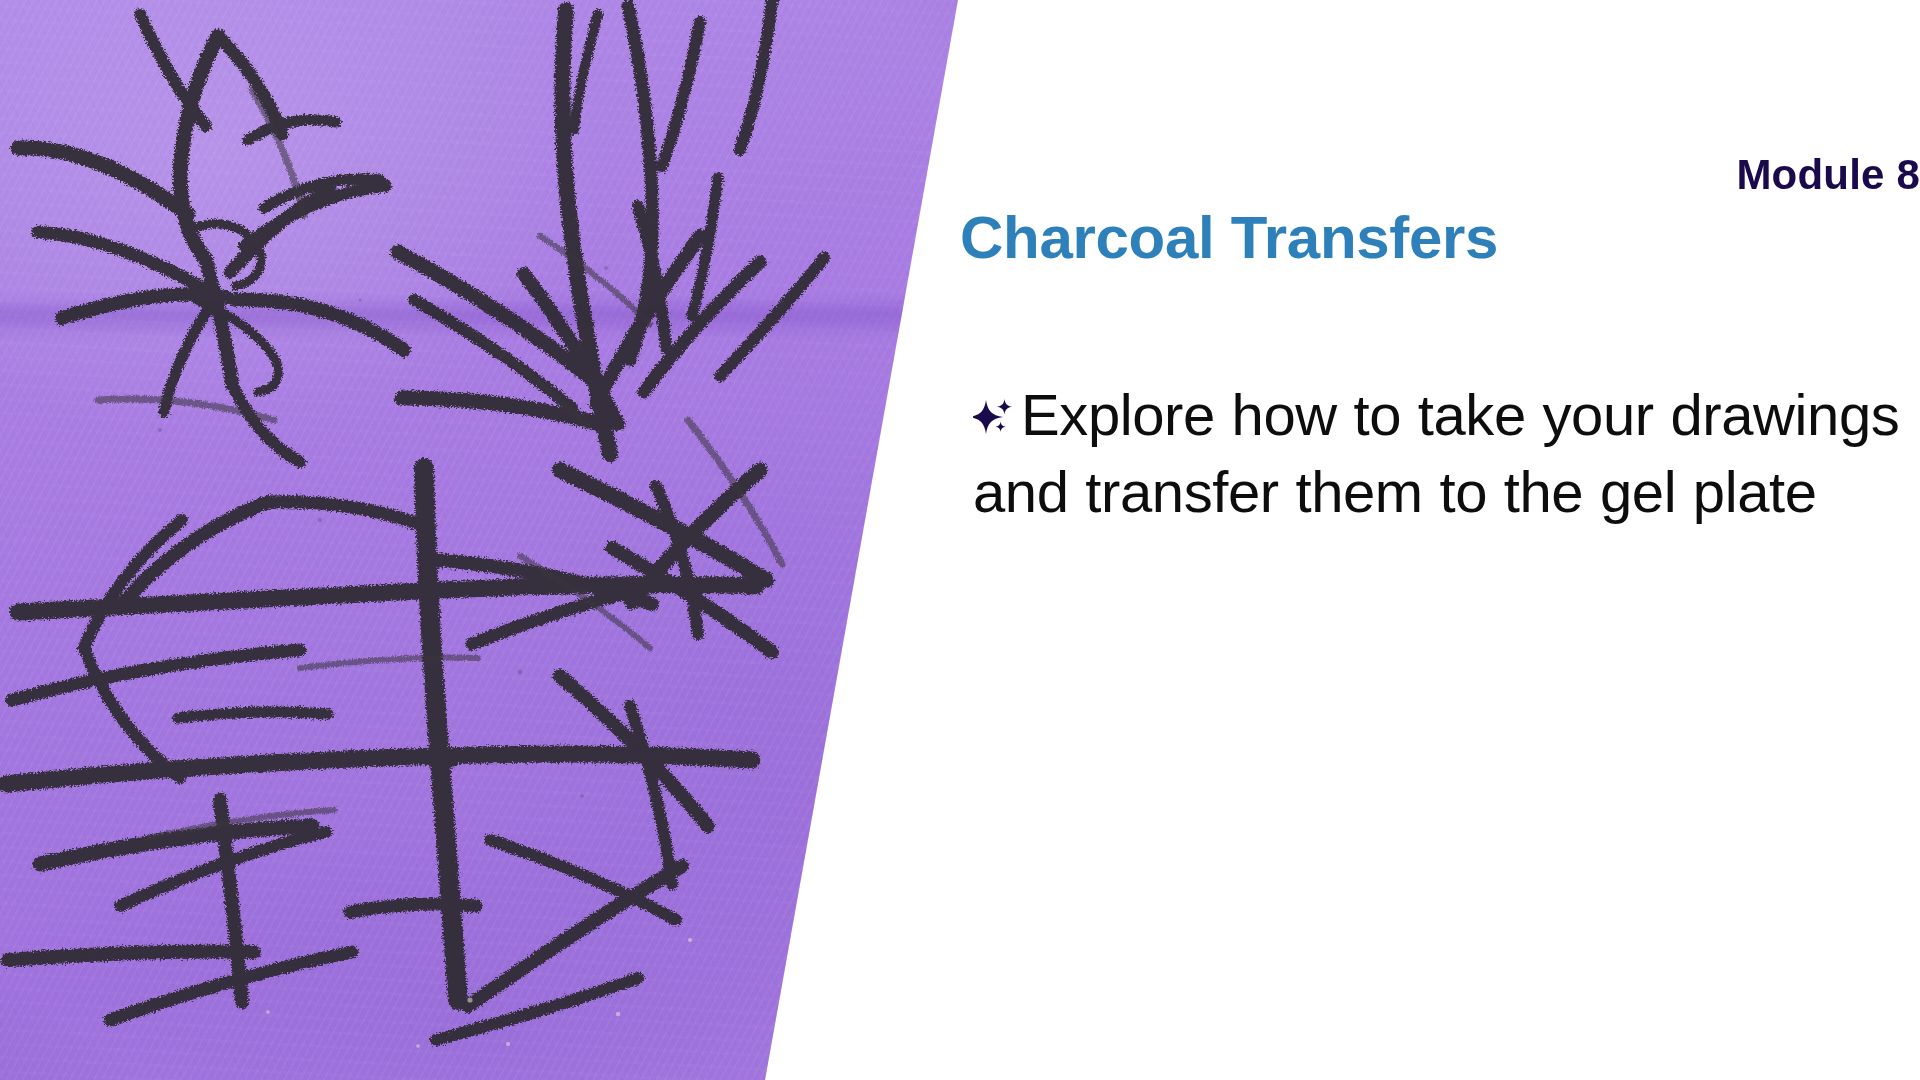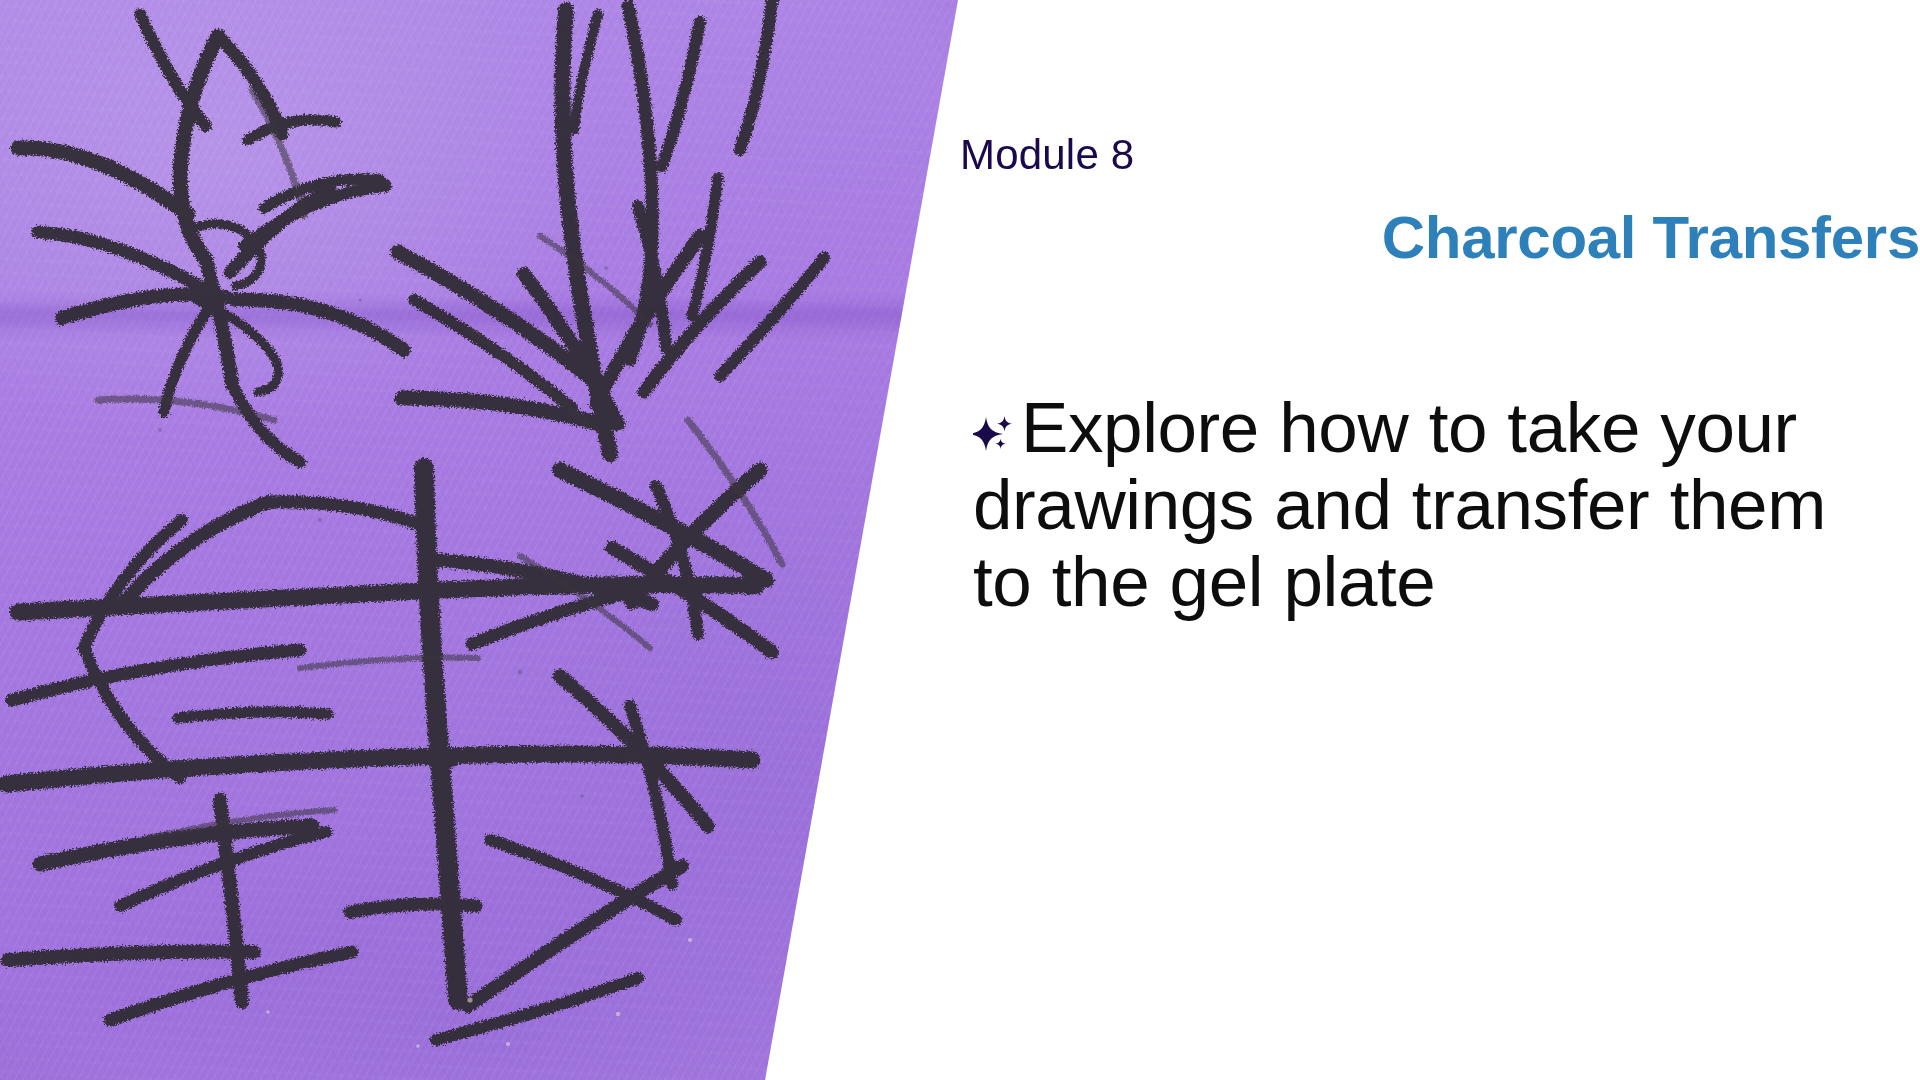--- a/index.html
+++ b/index.html
@@ -64,49 +64,49 @@
   #text-panel {
     position: absolute;
     left: 960px;
     top: 0;
     width: 960px;
     height: 1080px;
   }
   #eyebrow {
     position: absolute;
     left: 0; right: 0;
-    top: 132px;
-    text-align: left;
+    top: 152px;
+    text-align: right;
     font-size: 42px;
-    font-weight: 400;
+    font-weight: 700;
     letter-spacing: .2px;
     color: #1b0a4b;
     line-height: 1.1;
     white-space: nowrap;
   }
   #main-title {
     position: absolute;
     left: 0; right: 0;
     top: 205px;
-    text-align: right;
+    text-align: left;
     font-size: 60px;
     font-weight: 700;
     letter-spacing: -.3px;
     color: #2d80ba;
     line-height: 1.1;
     white-space: nowrap;
   }
   #bullet-list {
     position: absolute;
     left: 13px;
     top: 318px;
     width: 930px;
   }
   .bullet {
-    font-size: 71px;
+    font-size: 58px;
     line-height: 77px;
     color: #0d0d0d;
     letter-spacing: -.4px;
     text-align: left;
     word-spacing: 1px;
   }
   .spark-icon {
     display: inline-block;
     vertical-align: -5px;
     width: 44px;

